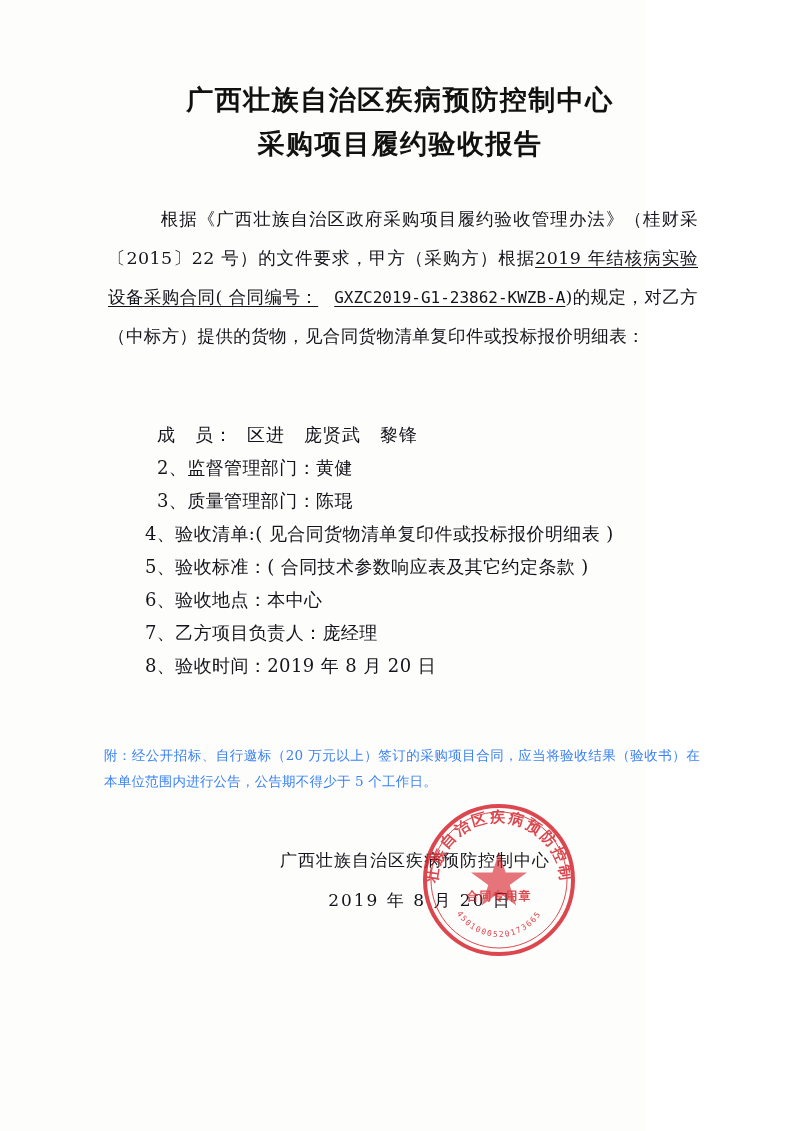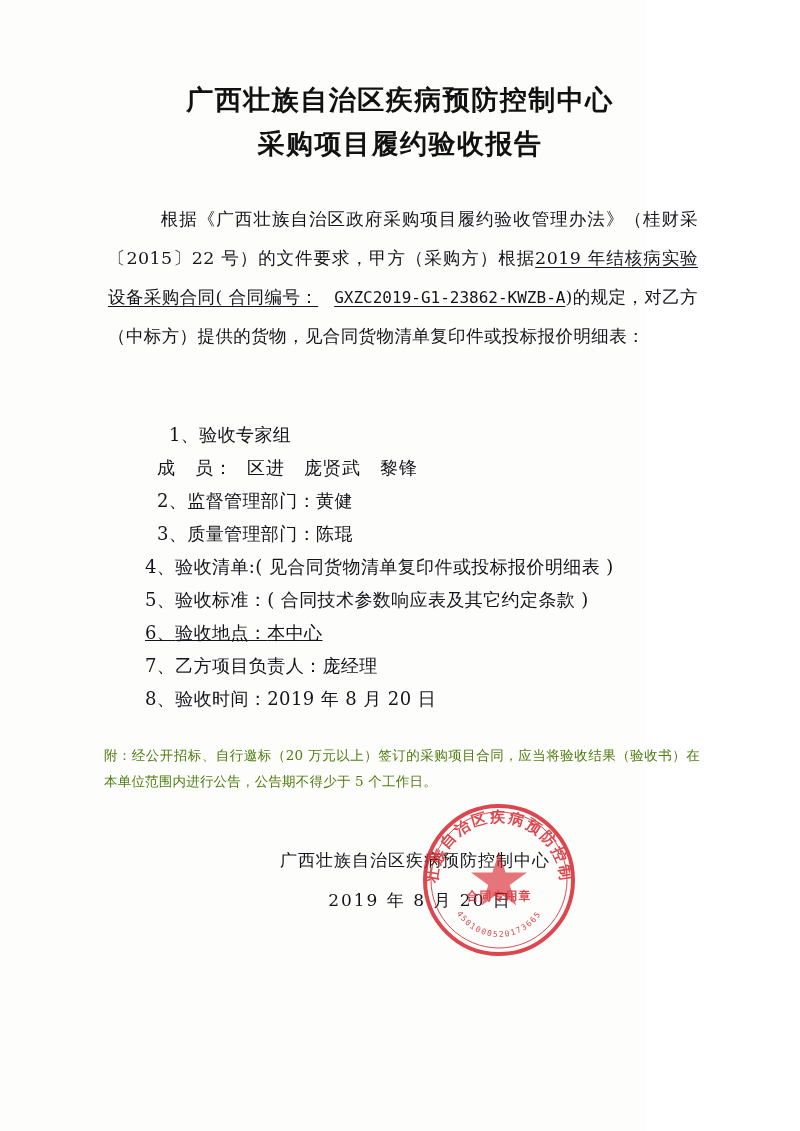--- a/index.html
+++ b/index.html
@@ -67,36 +67,36 @@
     letter-spacing: 0.4px;
     color: #14141c;
   }
   .list .row { white-space: nowrap; }
   .list .row.r1 { padding-left: 34px; }
   .list .row.r2 { padding-left: 22px; letter-spacing: 1px; }
   .list .row.r3 { padding-left: 22px; }
   .list .row.r4 { padding-left: 22px; }
   .list .row.r5 { padding-left: 10px; }
   .list .row.r6 { padding-left: 10px; }
-  .list .row.r7 { padding-left: 10px; text-decoration: underline; }
+  .list .row.r7 { padding-left: 10px; }
   .list .row.r8 { padding-left: 10px; }
   .list .row.r9 { padding-left: 10px; }
   .sp-wide { display: inline-block; width: 14px; }
 
   
   .footnote {
     position: absolute;
     top: 742px;
     left: 104px;
     width: 596px;
     font-size: 13.5px;
     line-height: 26px;
     letter-spacing: 0.2px;
     text-align: justify;
-    color: #4d7c0f;
+    color: #3b82f6;
   }
   .footnote .fn-label { display: inline-block; }
 
   
   .sign {
     position: absolute;
     top: 840px;
     left: 0;
     width: 800px;
     text-align: center;
@@ -127,23 +127,20 @@
   <div class="title-block">
     <div class="title-line">广西壮族自治区疾病预防控制中心</div>
     <div class="title-line">采购项目履约验收报告</div>
   </div>
 
   <div class="para">
     <span class="indent"></span><span>根据《广西壮族自治区政府采购项目履约验收管理办法》（桂财采〔2015〕22 号）的文件要求，甲方（采购方）根据</span><span class="u">2019 年结核病实验设备采购</span><span class="u">合同( 合同编号：</span><span class="u mono">GXZC2019-G1-23862-KWZB-A</span><span>)的规定，对乙方（中标方）提供的货物，见合同货物清单复印件或投标报价明细表：</span>
   </div>
 
   <div class="list">
-    <div class="row r1">
-      <span>1、</span><span>验收专家组</span>
-    </div>
     <div class="row r2">
       <span>成　员：</span><span class="sp-wide"></span><span>区进　庞贤武　黎锋</span>
     </div>
     <div class="row r3">
       <span>2、</span><span>监督管理部门：</span><span>黄健</span>
     </div>
     <div class="row r4">
       <span>3、</span><span>质量管理部门：</span><span>陈琨</span>
     </div>
     <div class="row r5">

